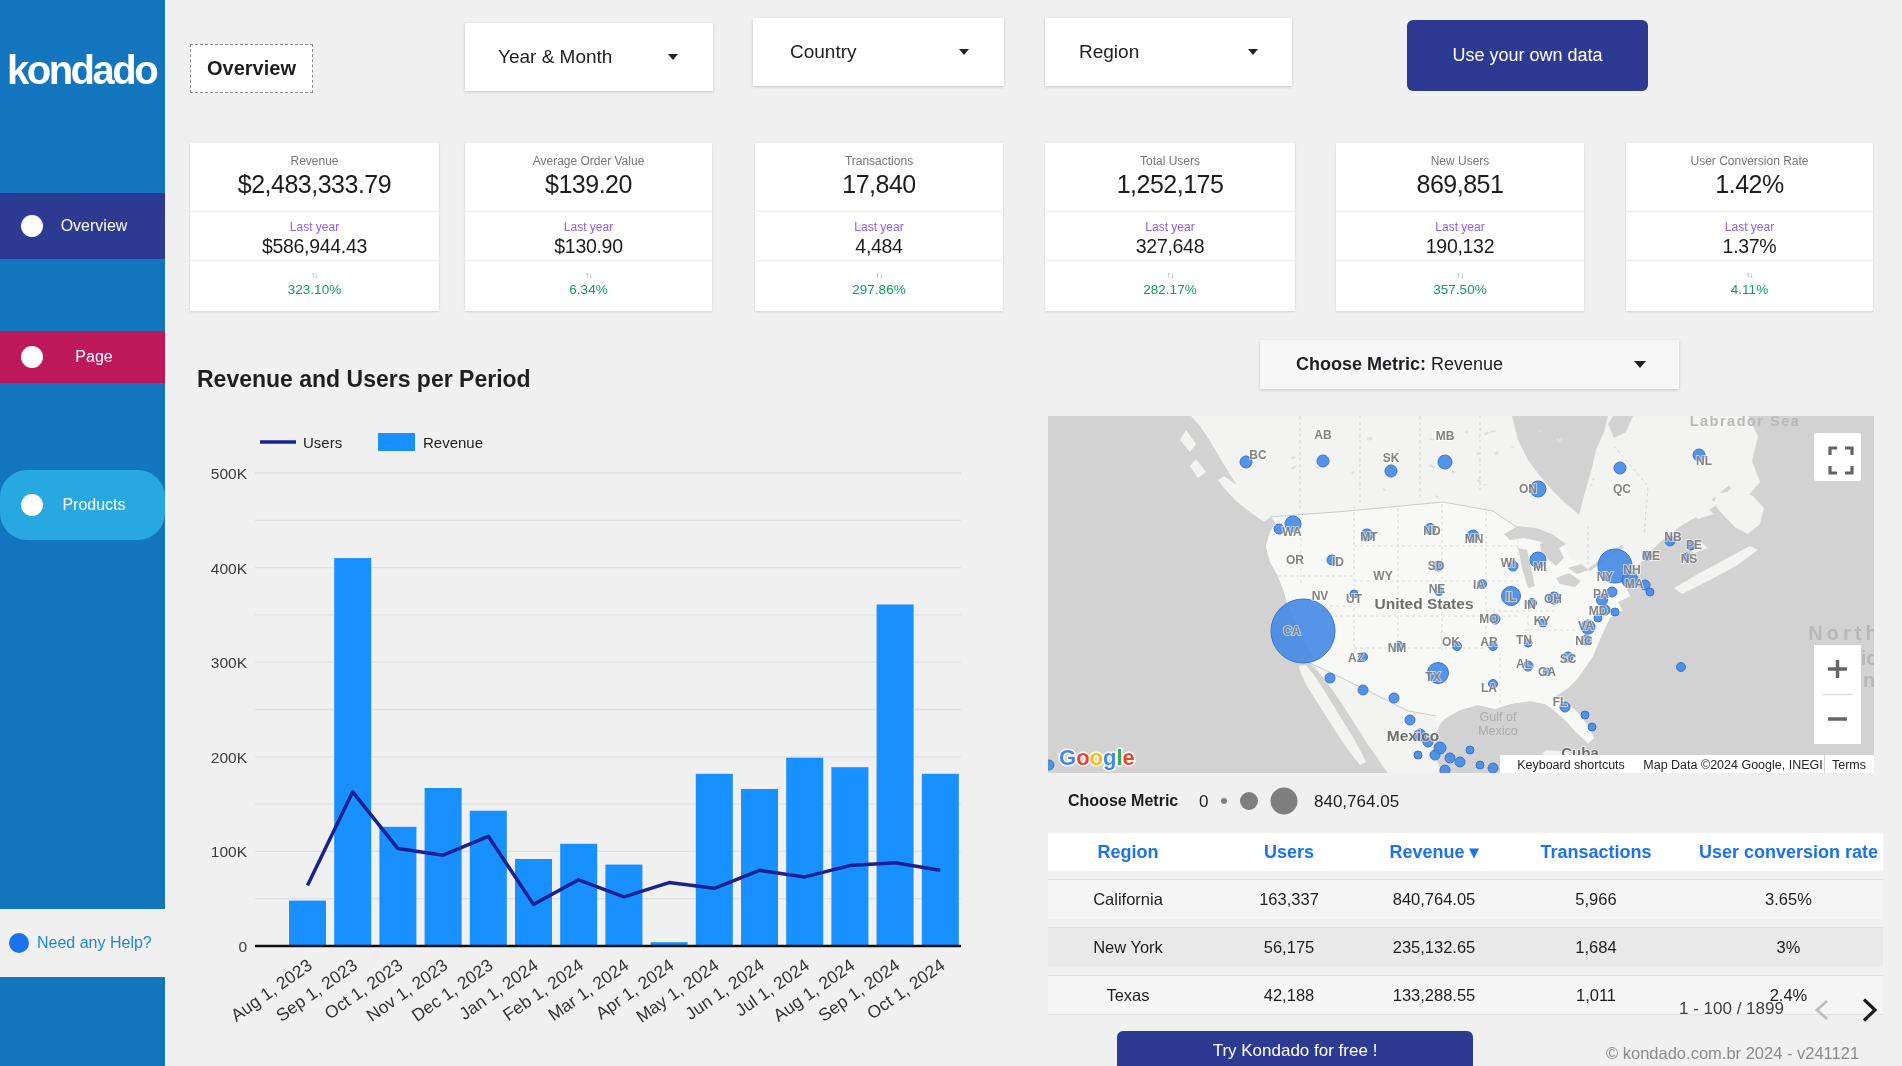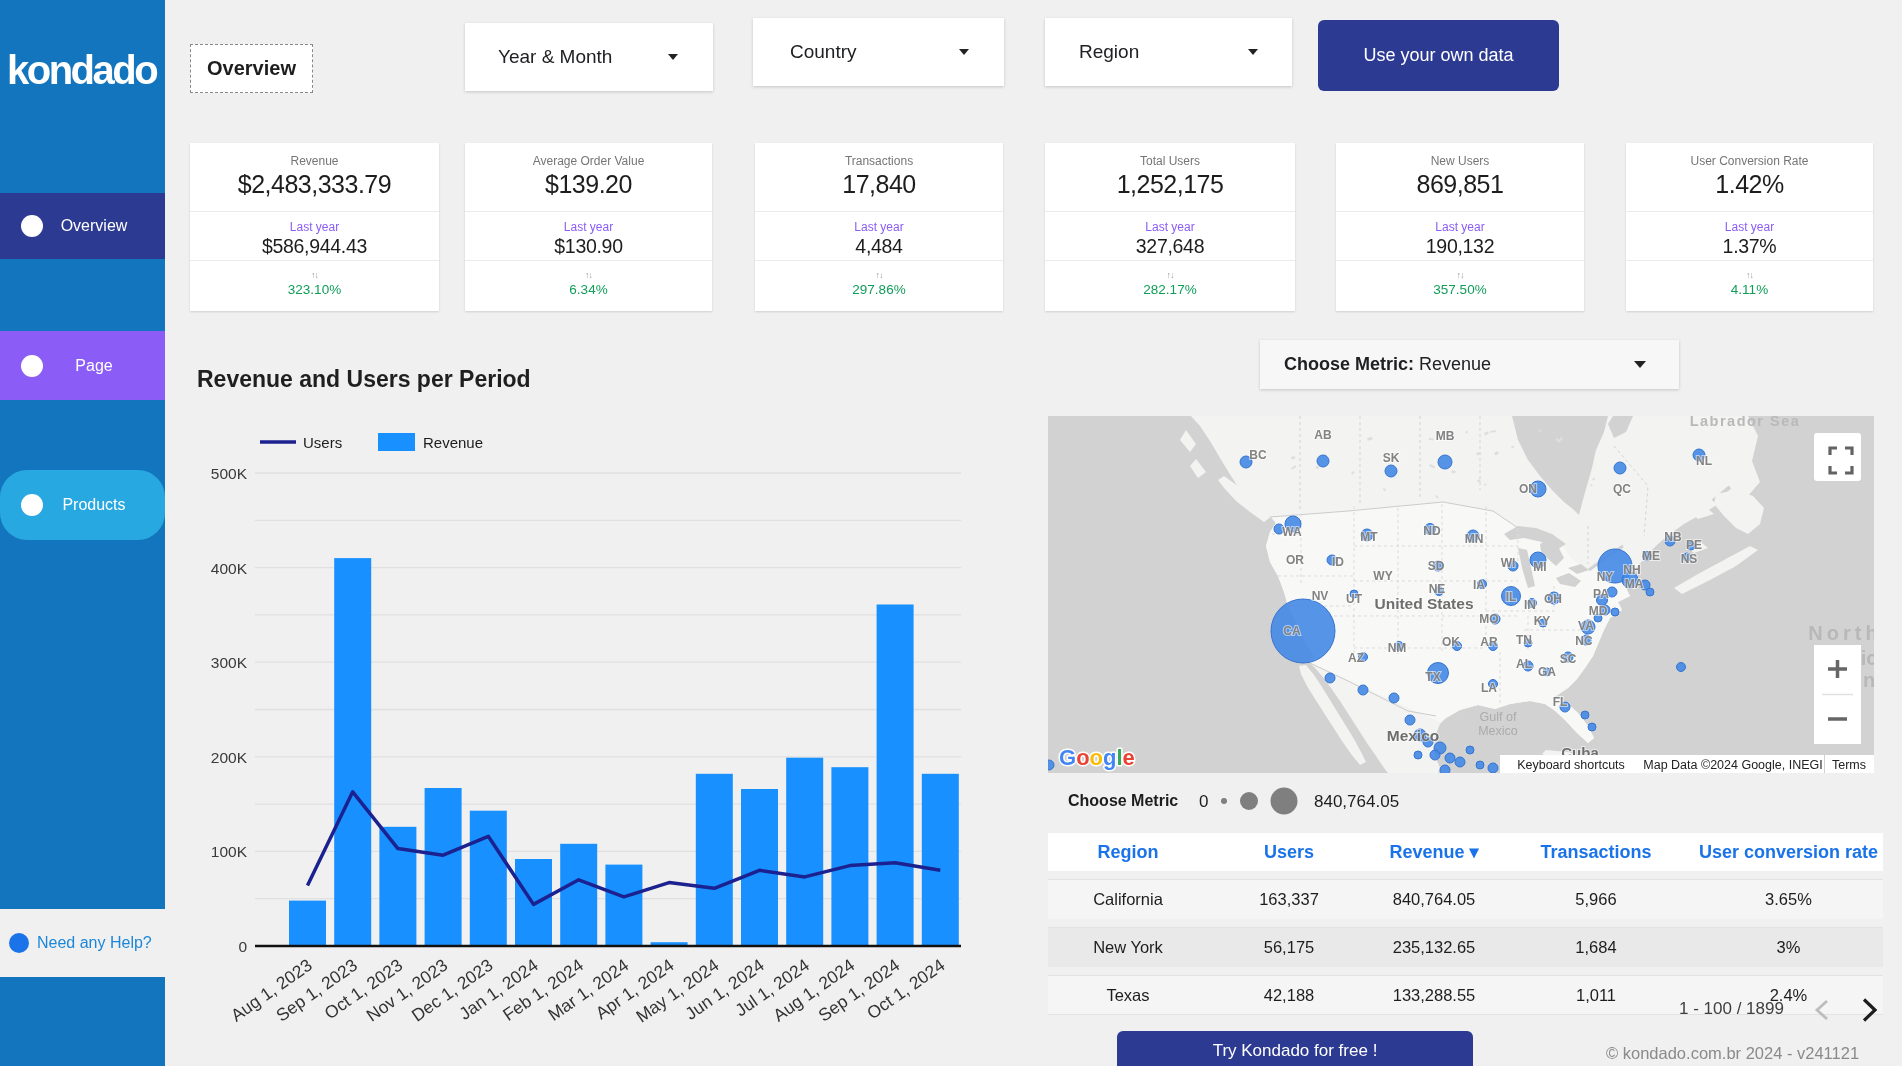--- a/index.html
+++ b/index.html
@@ -37,38 +37,38 @@
   #rtable .c1{width:160px;text-align:center;} #rtable .c2{width:162px;text-align:center;} #rtable .c3{width:128px;text-align:center;} #rtable .c4{width:196px;text-align:center;} #rtable .c5{width:189px;text-align:center;white-space:nowrap;}
 </style>
 </head>
 <body>
   <div id="sidebar"></div>
   <div class="logo">kondado</div>
   <div class="mitem" style="top:193px;height:66px;background:#2c3a92;">
     <div class="dot"></div>
     <div class="lbl">Overview</div>
   </div>
-  <div class="mitem" style="top:331px;height:69px;background:#8b5cf6;">
+  <div class="mitem" style="top:331px;height:52px;background:#be185d;">
     <div class="dot"></div>
     <div class="lbl">Page</div>
   </div>
   <div class="mitem" style="top:470px;height:70px;background:#27a8e0;border-radius:27px;">
     <div class="dot"></div>
     <div class="lbl">Products</div>
   </div>
   <div id="helpband">
     <div class="hdot"></div>
     <div class="htxt">Need any Help?</div>
   </div>
 
   <div class="chip">Overview</div>
   <div class="drop" style="left:465px;top:23px;width:248px;height:68px;padding-left:33px;">Year &amp; Month<div class="caret" style="left:203px;top:31px;"></div></div>
   <div class="drop" style="left:753px;top:18px;width:251px;height:68px;padding-left:37px;">Country<div class="caret" style="left:206px;top:31px;"></div></div>
   <div class="drop" style="left:1045px;top:18px;width:247px;height:68px;padding-left:34px;">Region<div class="caret" style="left:203px;top:31px;"></div></div>
-  <div class="bigbtn" style="left:1318px;top:20px;width:241px;height:71px;font-size:18px;">Use your own data</div>
+  <div class="bigbtn" style="left:1407px;top:20px;width:241px;height:71px;font-size:18px;">Use your own data</div>
 
   <div class="card" style="left:190px;width:249px;">
     <div class="s1">
       <div class="lab">Revenue</div>
       <div class="val">$2,483,333.79</div>
     </div>
     <div class="s2">
       <div class="lab2">Last year</div>
       <div class="val2">$586,944.43</div>
     </div>
@@ -197,21 +197,21 @@
   <text transform="translate(439.9,553) rotate(-35)" font-size="17.5" fill="#333" text-anchor="end">Mar 1, 2024</text>
   <text transform="translate(485.1,553) rotate(-35)" font-size="17.5" fill="#333" text-anchor="end">Apr 1, 2024</text>
   <text transform="translate(530.3,553) rotate(-35)" font-size="17.5" fill="#333" text-anchor="end">May 1, 2024</text>
   <text transform="translate(575.5,553) rotate(-35)" font-size="17.5" fill="#333" text-anchor="end">Jun 1, 2024</text>
   <text transform="translate(620.7,553) rotate(-35)" font-size="17.5" fill="#333" text-anchor="end">Jul 1, 2024</text>
   <text transform="translate(665.9,553) rotate(-35)" font-size="17.5" fill="#333" text-anchor="end">Aug 1, 2024</text>
   <text transform="translate(711.1,553) rotate(-35)" font-size="17.5" fill="#333" text-anchor="end">Sep 1, 2024</text>
   <text transform="translate(756.3,553) rotate(-35)" font-size="17.5" fill="#333" text-anchor="end">Oct 1, 2024</text>
   </svg>
 
-  <div class="drop" style="left:1260px;top:340px;width:419px;height:49px;padding-left:24px;background:#f7f7f7;font-size:18px;"><span style="font-weight:bold;">Choose Metric:</span>&nbsp;Revenue<div class="caret" style="left:374px;top:21px;border-left-width:6px;border-right-width:6px;border-top-width:7px;"></div></div>
+  <div class="drop" style="left:1260px;top:340px;width:419px;height:49px;padding-left:36px;background:#f7f7f7;font-size:18px;"><span style="font-weight:bold;">Choose Metric:</span>&nbsp;Revenue<div class="caret" style="left:374px;top:21px;border-left-width:6px;border-right-width:6px;border-top-width:7px;"></div></div>
   <svg class="abs" style="left:1048px;top:416px;" width="826" height="357" viewBox="0 0 826 357">
   <rect x="0" y="0" width="826" height="357" fill="#d2d2d2"></rect>
   <polygon points="143,0 700,0 710,20 704,45 712,66 700,80 690,88 670,98 650,108 630,116 615,124 605,133 596,143 588,152 585,158 588,166 578,172 582,180 570,186 574,194 562,202 556,214 550,228 545,240 537,252 529,263 520,272 508,280 505,281 518,286 530,297 540,310 546,322 540,327 529,317 517,304 506,294 497,288 482,285 462,288 447,293 430,289 412,294 398,302 392,308 388,318 386,330 388,342 392,352 390,357 340,357 336,352 328,340 319,327 310,313 301,299 292,285 283,272 274,260 267,252 262,247 266,240 258,228 252,215 246,202 240,190 236,176 230,160 222,146 218,130 222,116 228,107 222,100 208,94 200,86 192,74 183,60 172,42 162,25 152,10" fill="#f3f3f2"></polygon>
   <polygon points="222,101 395,86 445,95 470,112 490,124 512,126 520,138 526,145 540,154 560,140 585,158 588,166 578,172 582,180 570,186 574,194 562,202 556,214 550,228 545,240 537,252 529,263 520,272 508,280 505,281 518,286 530,297 540,310 546,322 540,327 529,317 517,304 506,294 497,288 482,285 462,288 447,293 430,289 412,294 398,302 392,306 262,247 266,240 258,228 252,215 246,202 240,190 236,176 230,160 222,146 218,130 222,116 228,107 222,100" fill="#f8f8f7"></polygon>
   <polygon points="464,0 560,0 556,16 548,34 544,52 540,66 536,80 531,99 526,94 516,86 504,74 492,60 480,44 470,24" fill="#d2d2d2"></polygon>
   <polygon points="565,0 585,0 578,16 566,22 560,8" fill="#d2d2d2"></polygon>
   <polygon points="596,143 610,128 622,118 636,108 650,100 664,92 676,84 690,78 700,84 704,96 698,108 688,118 676,128 664,138 650,148 636,158 622,166 610,172 600,165 594,154" fill="#d2d2d2"></polygon>
   <line x1="665" y1="85" x2="682" y2="71" stroke="#d2d2d2" stroke-width="4"></line>
   <polygon points="456,118 470,110 488,112 504,118 518,128 510,133 494,126 476,122 462,124" fill="#d2d2d2"></polygon>
   <polygon points="470,132 479,134 484,156 487,170 480,172 474,152" fill="#d2d2d2"></polygon>

